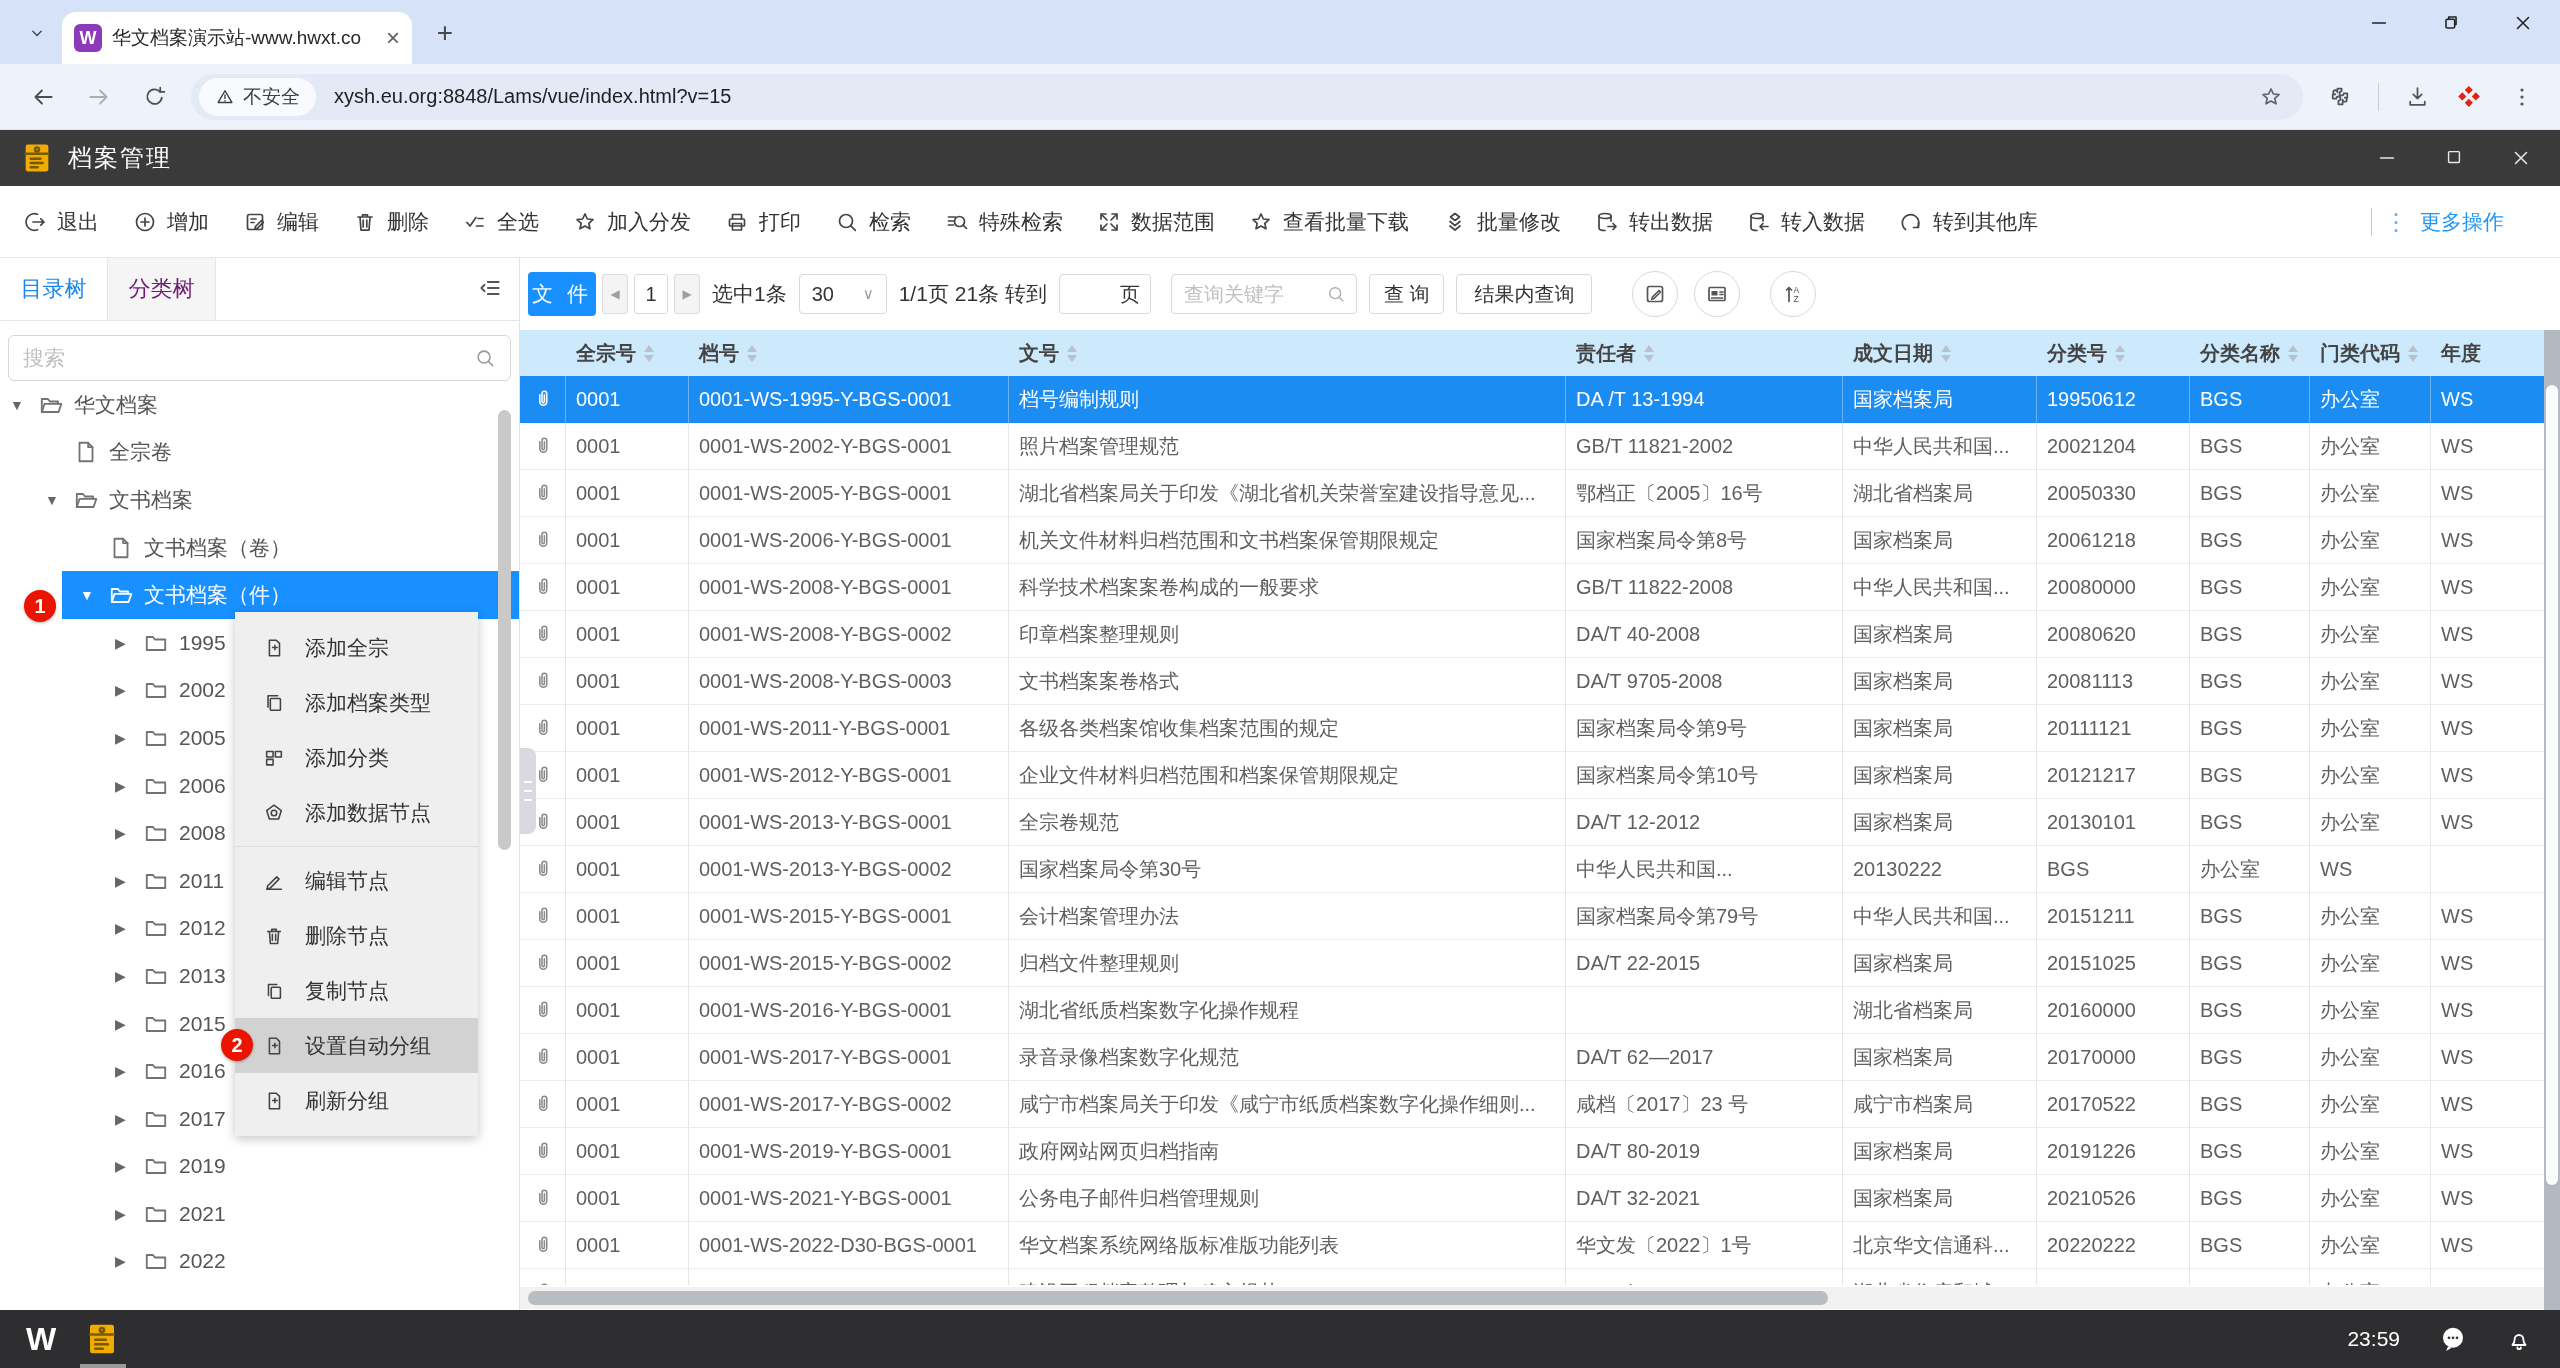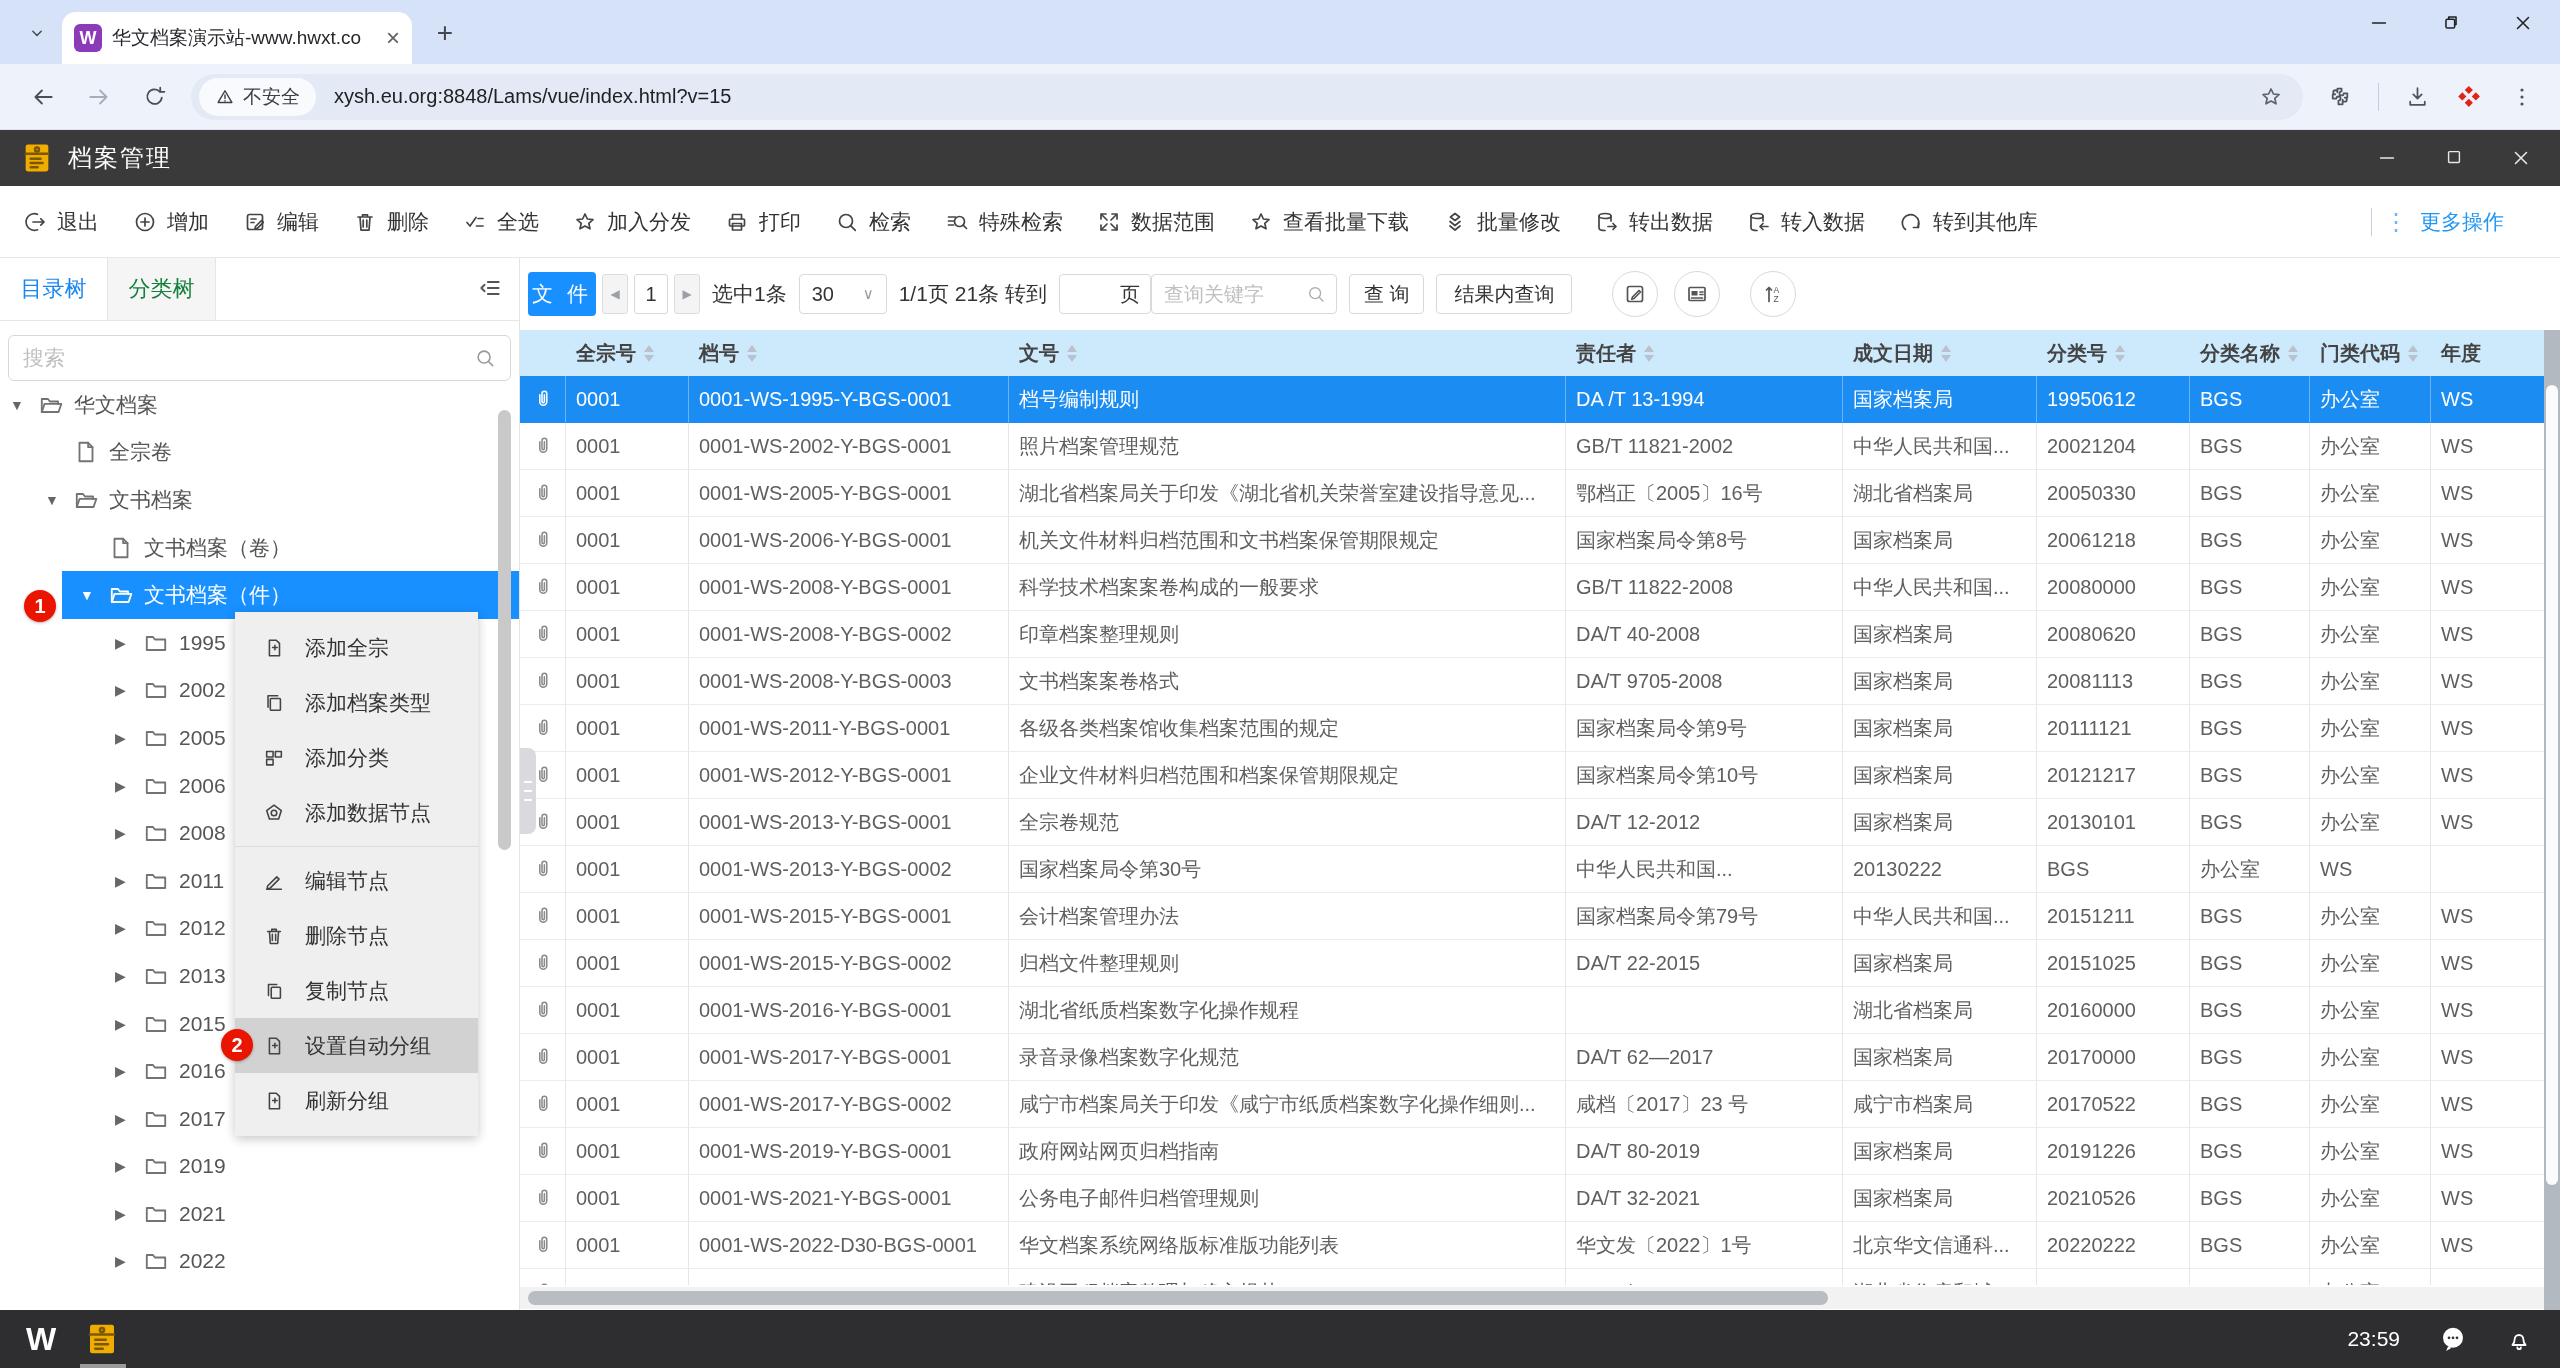--- a/index.html
+++ b/index.html
@@ -32,21 +32,21 @@
   .tbtn{display:flex;align-items:center;gap:10px;padding:0 17px;font-size:21px;color:#333;cursor:default;}
   .tbtn .ico{color:#444;}
   #more-group{margin-left:auto;display:flex;align-items:center;gap:12px;padding-right:56px;}
   #more-group .dots{color:#6db4f7;font-size:24px;}
   #more-group .lbl{color:#2196f3;font-size:21px;}
   
   #sidebar{position:absolute;left:0;top:258px;width:520px;height:1052px;background:#fff;border-right:1px solid #e3e3e3;box-sizing:border-box;}
   #stabs{height:62px;border-bottom:1px solid #e6e6e6;display:flex;position:relative;}
   .stab{width:108px;display:flex;align-items:center;justify-content:center;font-size:22px;border-right:1px solid #e6e6e6;box-sizing:border-box;}
   .stab.active{color:#1a86f0;background:#fff;}
-  .stab.idle{color:#15803d;background:#f5f5f5;font-family:Liberation Mono, monospace;}
+  .stab.idle{color:#701a75;background:#f5f5f5;font-family:Liberation Mono, monospace;}
   #panel-toggle{position:absolute;right:16px;top:17px;color:#555;}
   #ssearch{margin:14px 8px 10px 8px;height:46px;border:1px solid #d7d7d7;border-radius:6px;display:flex;align-items:center;padding:0 14px;box-sizing:border-box;}
   #ssearch .ph{flex:1;font-size:21px;color:#bfbfbf;}
   #ssearch .ico{color:#9a9a9a;}
   #tree{position:absolute;left:0;top:123px;right:0;bottom:0;overflow:hidden;}
   .trow{height:47.6px;display:flex;align-items:stretch;}
   .trow .inner{display:flex;align-items:center;padding-left:18px;flex:1;min-width:0;}
   .trow .arr{width:28px;font-size:14px;color:#666;flex:0 0 auto;}
   .trow .nico{margin-right:10px;color:#737373;flex:0 0 auto;}
   .trow .lab{font-size:21px;color:#555;white-space:nowrap;}
@@ -65,21 +65,21 @@
   
   #main{position:absolute;left:520px;top:258px;width:2040px;height:1052px;background:#fff;}
   #mbar{position:absolute;left:0;top:0;right:0;height:72px;display:flex;align-items:center;padding-left:8px;box-sizing:border-box;}
   #file-btn{width:68px;height:44px;background:#1890ff;color:#fff;font-size:21px;border-radius:4px;display:flex;align-items:center;justify-content:center;letter-spacing:4px;flex:0 0 auto;}
   .pgbtn{width:26px;height:40px;background:#f4f4f4;border:1px solid #dcdcdc;border-radius:3px;display:flex;align-items:center;justify-content:center;font-size:12px;color:#9aa0a6;box-sizing:border-box;margin-left:6px;}
   #pgcur{width:34px;height:40px;background:#fff;border:1px solid #d9d9d9;border-radius:3px;display:flex;align-items:center;justify-content:center;font-size:20px;color:#333;box-sizing:border-box;margin-left:6px;}
   .mtext{font-size:21px;color:#333;margin:0 12px;white-space:nowrap;}
   #psize{width:88px;height:40px;border:1px solid #d9d9d9;border-radius:4px;display:flex;align-items:center;justify-content:space-between;padding:0 12px;box-sizing:border-box;}
   #psize .v{font-size:20px;color:#333;} #psize .ch{font-size:15px;color:#999;}
   #goto{width:92px;height:40px;border:1px solid #d9d9d9;border-radius:4px;display:flex;align-items:center;justify-content:flex-end;padding-right:10px;box-sizing:border-box;font-size:20px;color:#333;}
-  #kw{width:186px;height:40px;border:1px solid #d9d9d9;border-radius:4px;display:flex;align-items:center;box-sizing:border-box;margin-left:0;}
+  #kw{width:186px;height:40px;border:1px solid #d9d9d9;border-radius:4px;display:flex;align-items:center;box-sizing:border-box;margin-left:20px;}
   #kw .ph{flex:1;padding-left:12px;font-size:20px;color:#c0c0c0;white-space:nowrap;overflow:hidden;}
   #kw .ico{color:#b0b0b0;margin-right:10px;}
   .wbtn{height:40px;border:1px solid #d9d9d9;border-radius:4px;background:#fff;display:flex;align-items:center;justify-content:center;font-size:20px;color:#333;box-sizing:border-box;margin-left:12px;padding:0 14px;white-space:nowrap;}
   .cbtn{width:46px;height:46px;border:1px solid #d9d9d9;border-radius:50%;display:flex;align-items:center;justify-content:center;color:#555;box-sizing:border-box;}
   
   .grid{display:grid;grid-template-columns:46px 123px 320px 557px 277px 194px 153px 120px 121px 114px minmax(0,1fr);}
   #thead{position:absolute;left:0;top:72px;right:0;height:46px;background:#cde9fc;}
   .th{display:flex;align-items:center;padding-left:10px;font-size:20px;font-weight:bold;color:#444;white-space:nowrap;overflow:hidden;}
   .sort{display:inline-flex;flex-direction:column;gap:3px;margin-left:8px;}
   .tri-up{width:0;height:0;border-left:5px solid transparent;border-right:5px solid transparent;border-bottom:7px solid #b9c2cc;}

